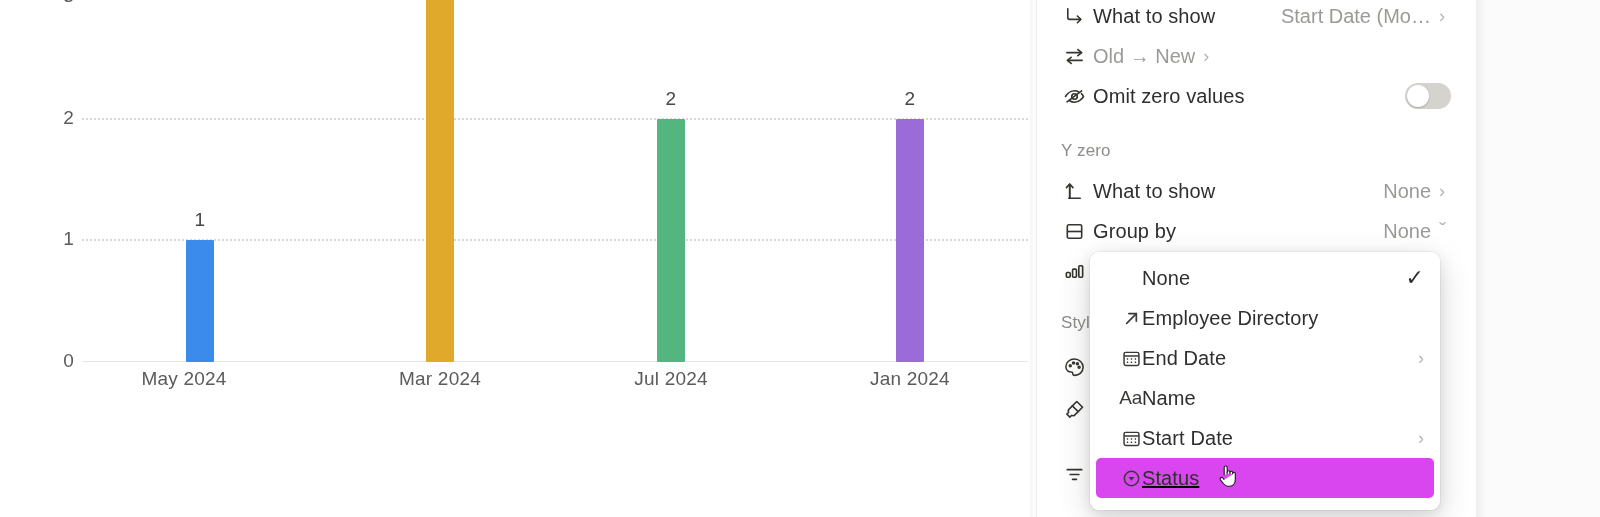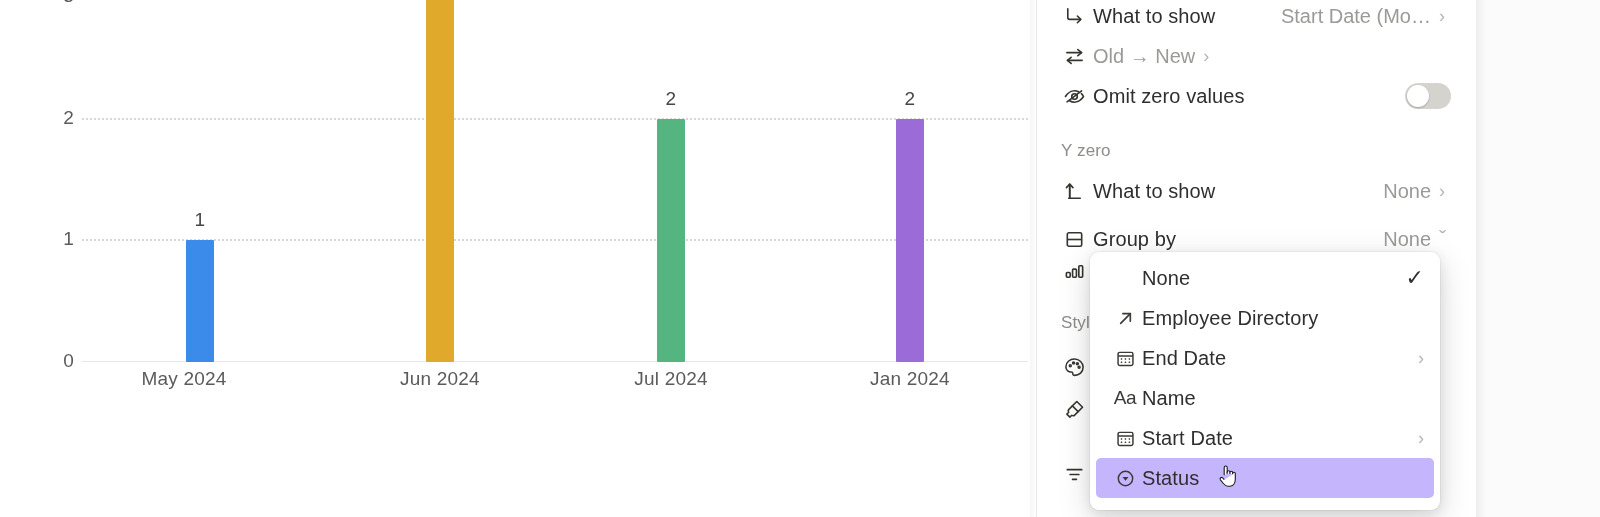--- a/index.html
+++ b/index.html
@@ -105,24 +105,24 @@
     background: #ffffff; border-radius: 9px;
     box-shadow: 0 0 0 1px rgba(15,15,15,0.045),
                 0 4px 14px rgba(15,15,15,0.10),
                 0 10px 34px rgba(15,15,15,0.14);
     overflow: hidden; padding-top: 6px;
   }
   .dd-item {
     position: relative; height: 40px; margin: 0 6px; border-radius: 5px;
     display: flex; align-items: center; padding: 0 10px 0 12px;
   }
-  .dd-item.hover { background: #c4b5fd; }
+  .dd-item.hover { background: #d946ef; text-decoration: underline; }
   .dd-ico {
     width: 34px; flex: 0 0 34px; display: flex; align-items: center;
-    justify-content: center; color: #3a3a37;
+    justify-content: flex-end; color: #3a3a37;
   }
   .dd-lbl { font-size: 20px; color: #2f2f2f; letter-spacing: .1px; white-space: nowrap; }
   .dd-right { margin-left: auto; display: flex; align-items: center; }
   .dd-chev { color: #b5b5b2; font-size: 18px; line-height: 1; }
   .dd-check { color: #2f2f2f; font-size: 22px; line-height: 1; }
   .aa { font-size: 19px; color: #3a3a37; letter-spacing: -.3px; }
 
   .cursor-hand { position: absolute; left: 1218px; top: 463px; width: 22px; height: 26px; }
 
   svg { display: block; }
@@ -155,21 +155,21 @@
         <div class="bar" style="left:358px; height:366px; background:#e0a92c"></div>
         <div class="bar" style="left:589px; height:243px; background:#55b581"></div>
         <div class="bar" style="left:828px; height:243px; background:#9b6bd8"></div>
       </div>
 
       <div class="barlabel" style="left:118px; top:231px">1</div>
       <div class="barlabel" style="left:589px; top:110px">2</div>
       <div class="barlabel" style="left:828px; top:110px">2</div>
 
       <div class="xlabel" style="left:102px">May 2024</div>
-      <div class="xlabel" style="left:358px">Jun 2024</div>
+      <div class="xlabel" style="left:358px">Mar 2024</div>
       <div class="xlabel" style="left:589px">Jul 2024</div>
       <div class="xlabel" style="left:828px">Jan 2024</div>
     </div>
   </div>
 
   <div class="panel-rail"></div>
   <div class="panel">
 
     <div class="row" style="top:-3px">
       <span class="ico">
@@ -220,21 +220,21 @@
             <path d="M9 5v14" transform="translate(-2,0)"></path>
           <path d="M7 4.5v14.5"></path>
             <path d="M3.6 8 7 4.3 10.4 8"></path>
         </svg>
       </span>
       <span class="lbl">What to show</span>
       <span class="val">None</span>
       <span class="chev">›</span>
     </div>
 
-    <div class="row" style="top:220px">
+    <div class="row" style="top:212px">
       <span class="ico">
         <svg width="23" height="23" viewBox="0 0 24 24" fill="none" stroke="#37352f" stroke-width="1.7" stroke-linejoin="round">
           <rect x="4.5" y="5" width="15" height="14" rx="1.6"></rect>
             <path d="M4.5 12h15"></path>
         </svg>
       </span>
       <span class="lbl">Group by</span>
       <span class="val">None</span>
       <span class="chev" style="font-size:22px">ˇ</span>
     </div>

